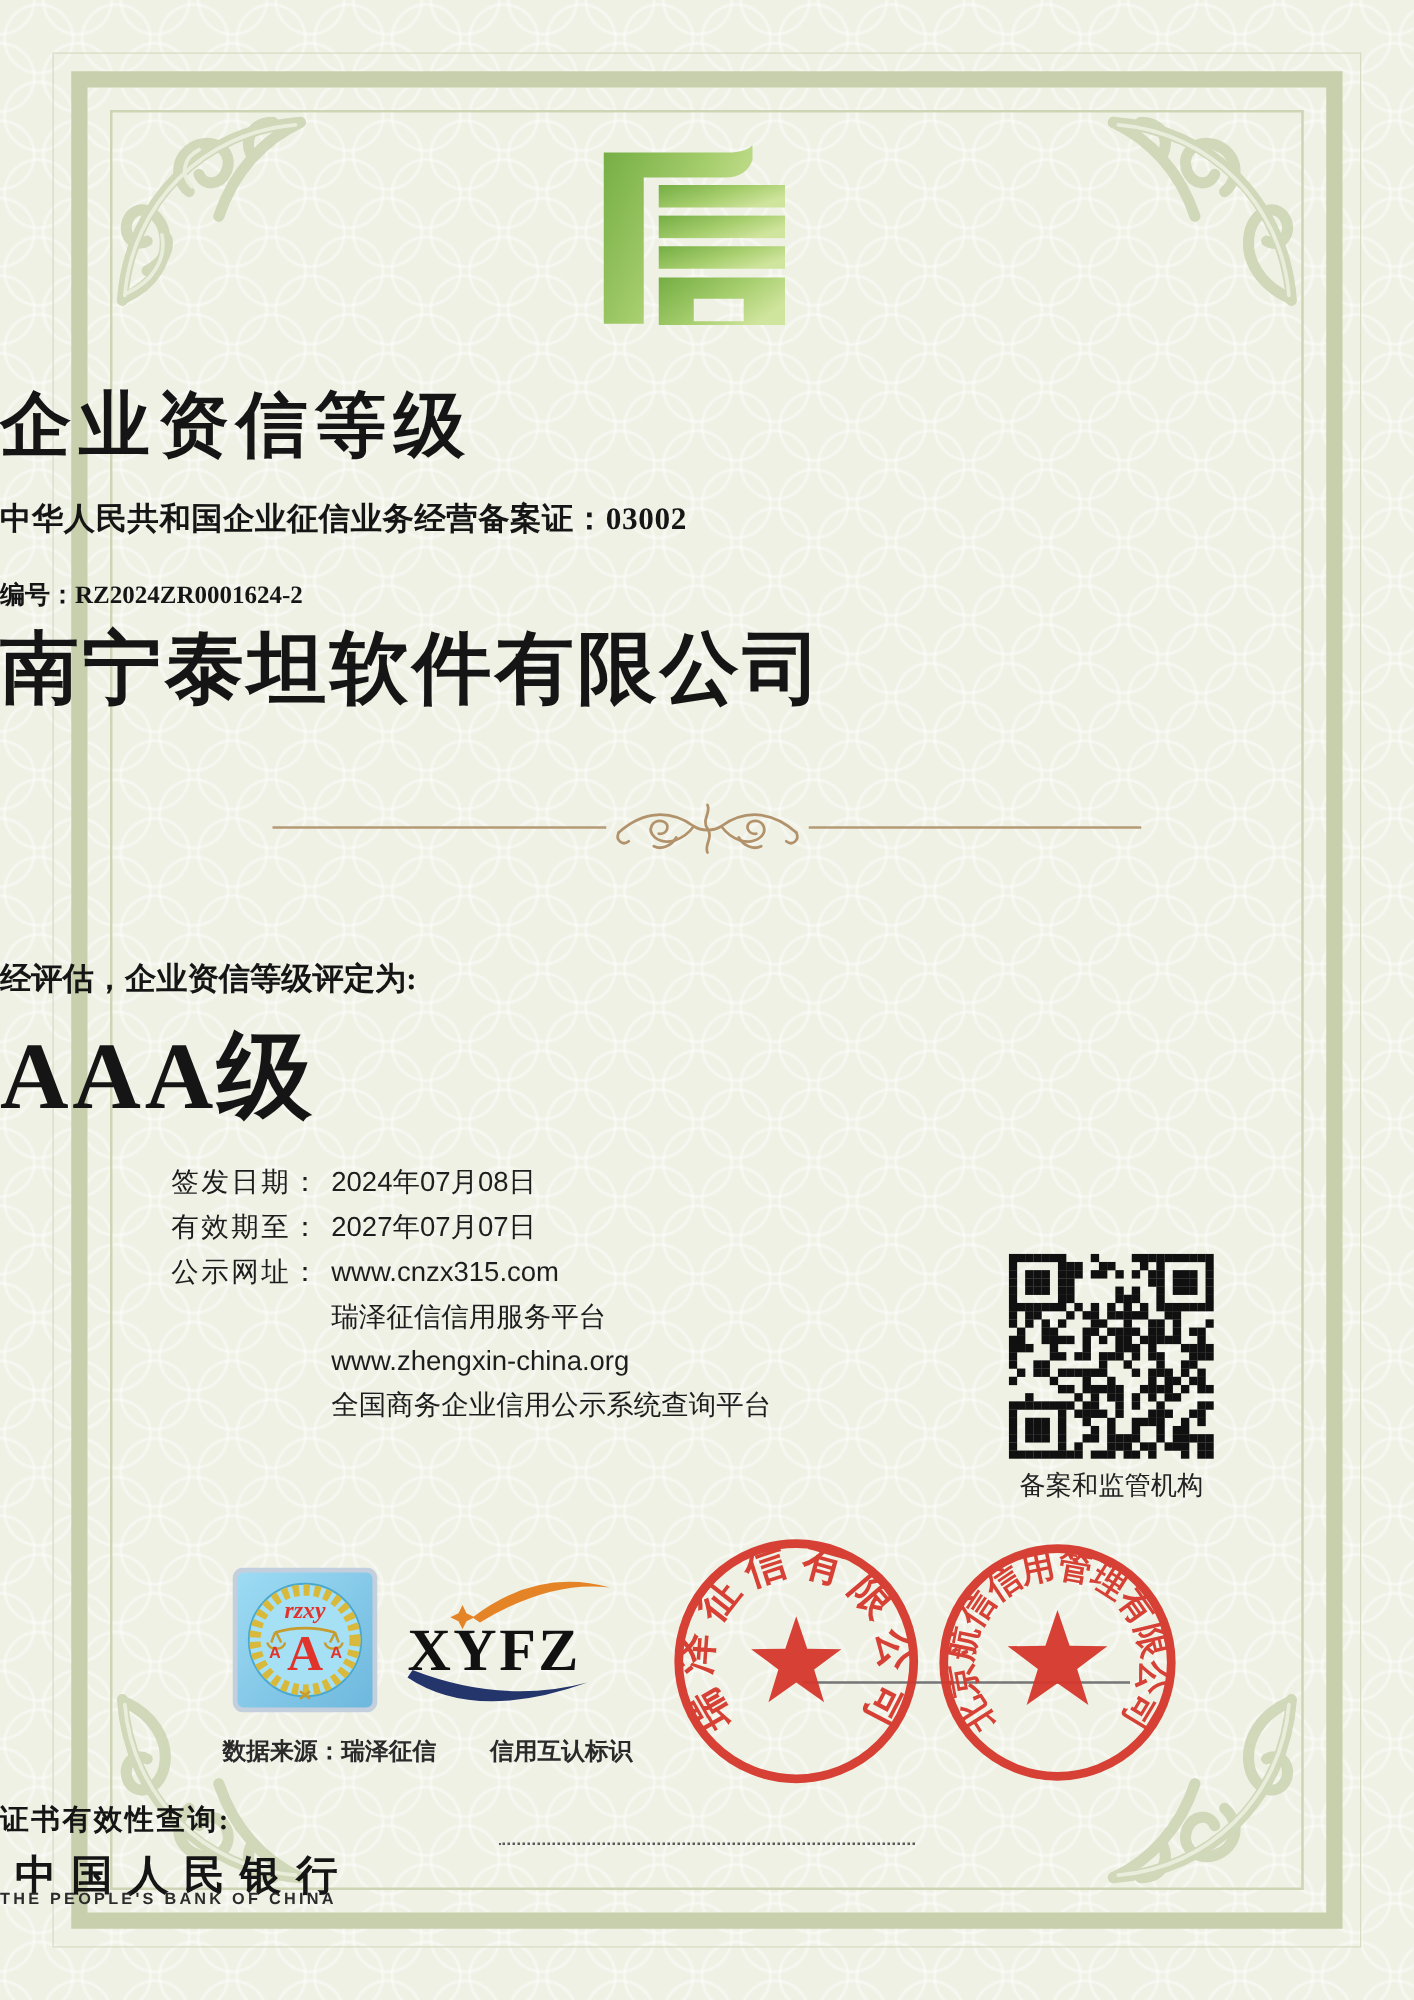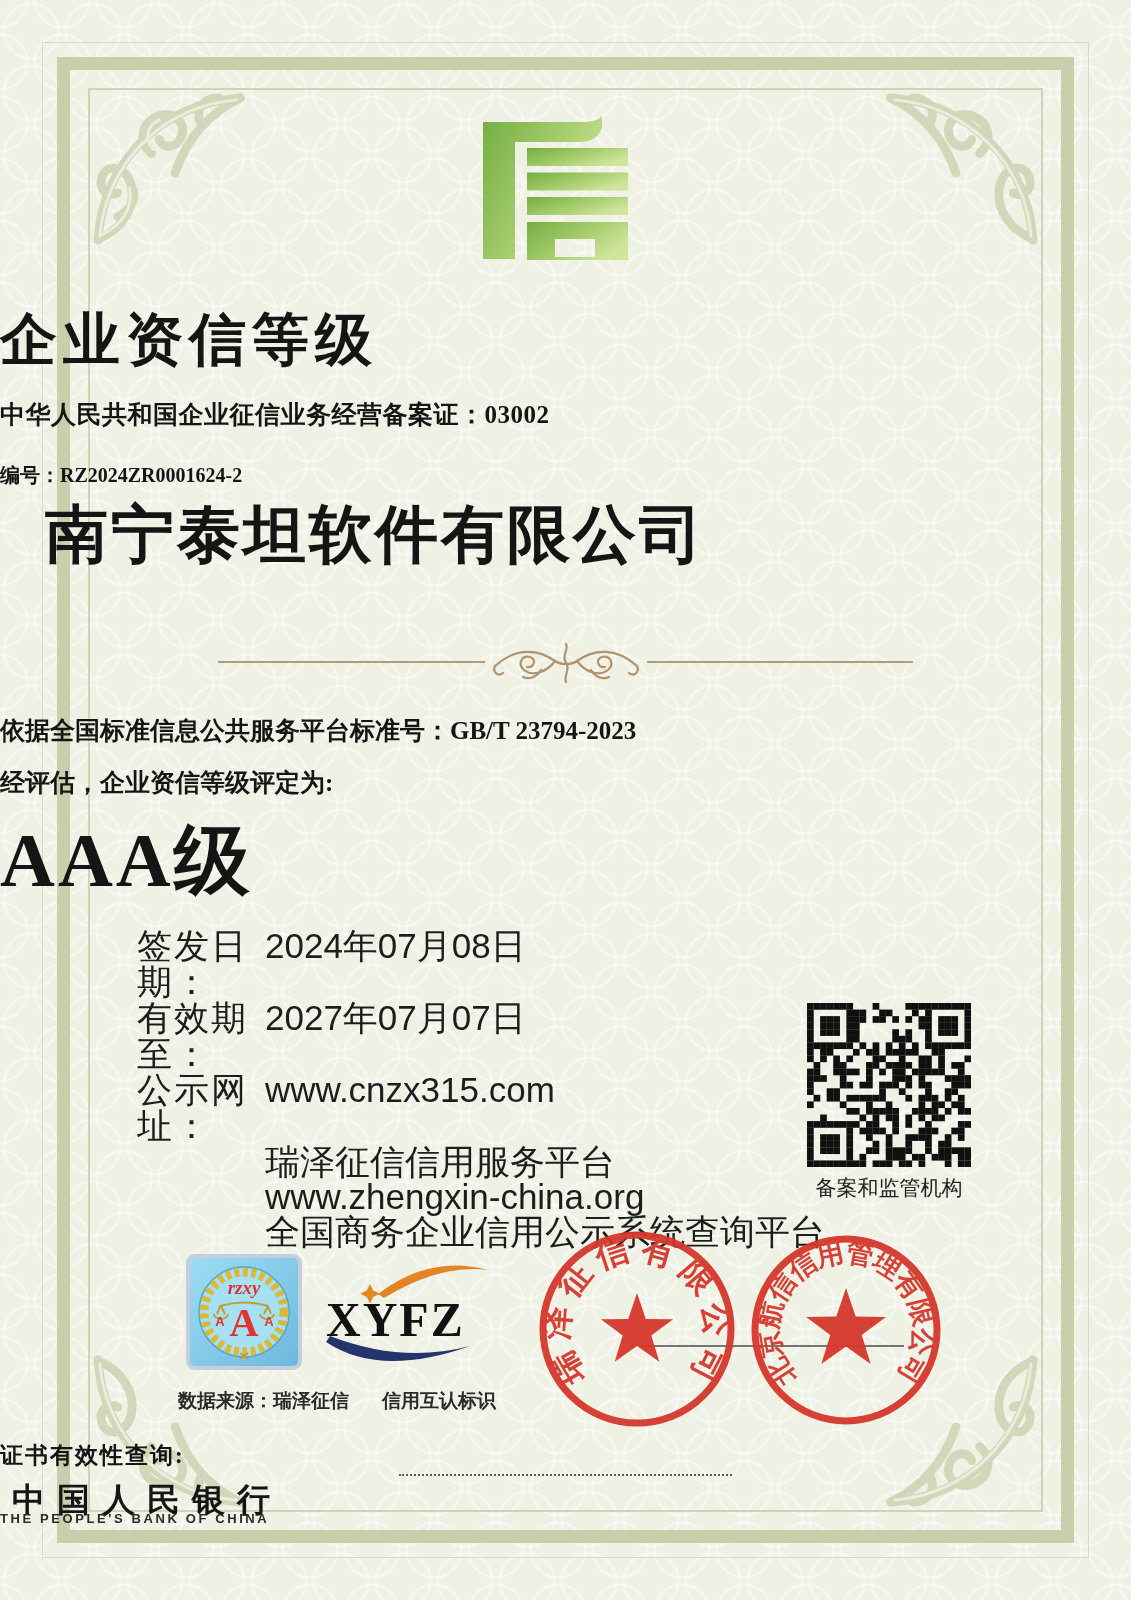--- a/index.html
+++ b/index.html
@@ -26,42 +26,42 @@
   .corner.tr{right:90px;top:90px;transform:scaleX(-1);}
   .corner.bl{left:90px;bottom:90px;transform:scaleY(-1);}
   .corner.br{right:90px;bottom:90px;transform:scale(-1,-1);}
   
   .center{position:absolute;left:0;width:1038px;text-align:left;color:#151515;}
   .serif{font-family:"Liberation Serif","DejaVu Serif",serif;}
   .logo{position:absolute;left:470px;top:114px;width:192px;height:152px;}
   .title{top:302px;font-size:57px;font-weight:900;letter-spacing:6px;}
   .license{top:398px;font-size:25px;font-weight:700;letter-spacing:.5px;}
   .serial{top:462px;font-size:20px;font-weight:700;}
-  .company{top:492px;font-size:63px;font-weight:900;letter-spacing:3px;margin-left:45px;}
+  .company{top:492px;font-size:63px;font-weight:900;letter-spacing:3px;}
   .divider{position:absolute;top:636px;left:218px;width:695px;height:52px;display:flex;align-items:center;justify-content:center;}
   .divider .rule{height:0;border-top:2px solid #b59a76;flex:1;}
   .divider svg{width:150px;height:52px;margin:0 6px;flex:0 0 auto;}
   .standard{top:714px;font-size:25px;font-weight:700;}
   .assessment{top:766px;font-size:25px;font-weight:700;}
   .rating{top:810px;font-size:76px;font-weight:900;letter-spacing:3px;}
   
-  .info{position:absolute;left:137px;top:928px;font-size:35px;color:#1d1d1d;}
+  .info{position:absolute;left:137px;top:928px;font-size:22px;color:#1d1d1d;}
   .info .row{display:flex;line-height:36px;}
   .info .lbl{letter-spacing:2px;width:126px;flex:0 0 auto;}
   .info .val{margin-left:2px;}
   .info .extra{margin-left:128px;line-height:35px;}
   
   .qr{position:absolute;left:807px;top:1003px;width:164px;height:164px;}
   .qr-caption{position:absolute;left:789px;top:1174px;width:200px;text-align:center;font-size:21px;color:#222;}
   
   .badge-rzxy{position:absolute;left:186px;top:1254px;width:116px;height:116px;}
   .badge-xyfz{position:absolute;left:318px;top:1252px;width:176px;height:116px;}
   .badge-cap{position:absolute;font-size:19px;color:#2a2a2a;font-weight:600;text-align:right;top:1388px;}
   .cap-rzxy{left:139px;width:210px;}
-  .cap-xyfz{left:296px;width:200px;}
+  .cap-xyfz{left:306px;width:200px;}
   
   .seal{position:absolute;opacity:.95;}
   .seal-left{left:536px;top:1228px;width:202px;height:202px;}
   .seal-right{left:748px;top:1232px;width:196px;height:196px;}
   .sign-line{position:absolute;left:642px;top:1345px;width:262px;border-top:2px solid #757575;}
   
   .regulator{top:1440px;font-size:23px;font-weight:700;letter-spacing:2px;}
   .dotline{position:absolute;left:399px;top:1474px;width:333px;border-top:2px dotted #5a5a5a;}
   .bank-cn{top:1478px;font-size:33px;font-weight:900;letter-spacing:12px;text-indent:12px;}
   .bank-en{top:1511px;font-size:13px;font-weight:700;letter-spacing:2.6px;color:#2b2b2b;}
@@ -161,21 +161,20 @@
         <path d="M75,27 C80,34 72,40 75,46"></path>
         <path d="M4,30 C1,36 7,41 12,37"></path>
         <path d="M146,30 C149,36 143,41 138,37"></path>
         <path d="M50,34 C46,41 38,44 32,41"></path>
         <path d="M100,34 C104,41 112,44 118,41"></path>
       </g>
     </svg>
     <div class="rule"></div>
   </div>
 
-  <div class="center serif standard">依据全国标准信息公共服务平台标准号：GB/T 23794-2023</div>
   <div class="center serif assessment">经评估，企业资信等级评定为:</div>
   <div class="center serif rating">AAA级</div>
 
   <div class="info">
     <div class="row">
       <span class="lbl">签发日期：</span>
       <span class="val">2024年07月08日</span>
     </div>
     <div class="row">
       <span class="lbl">有效期至：</span>

